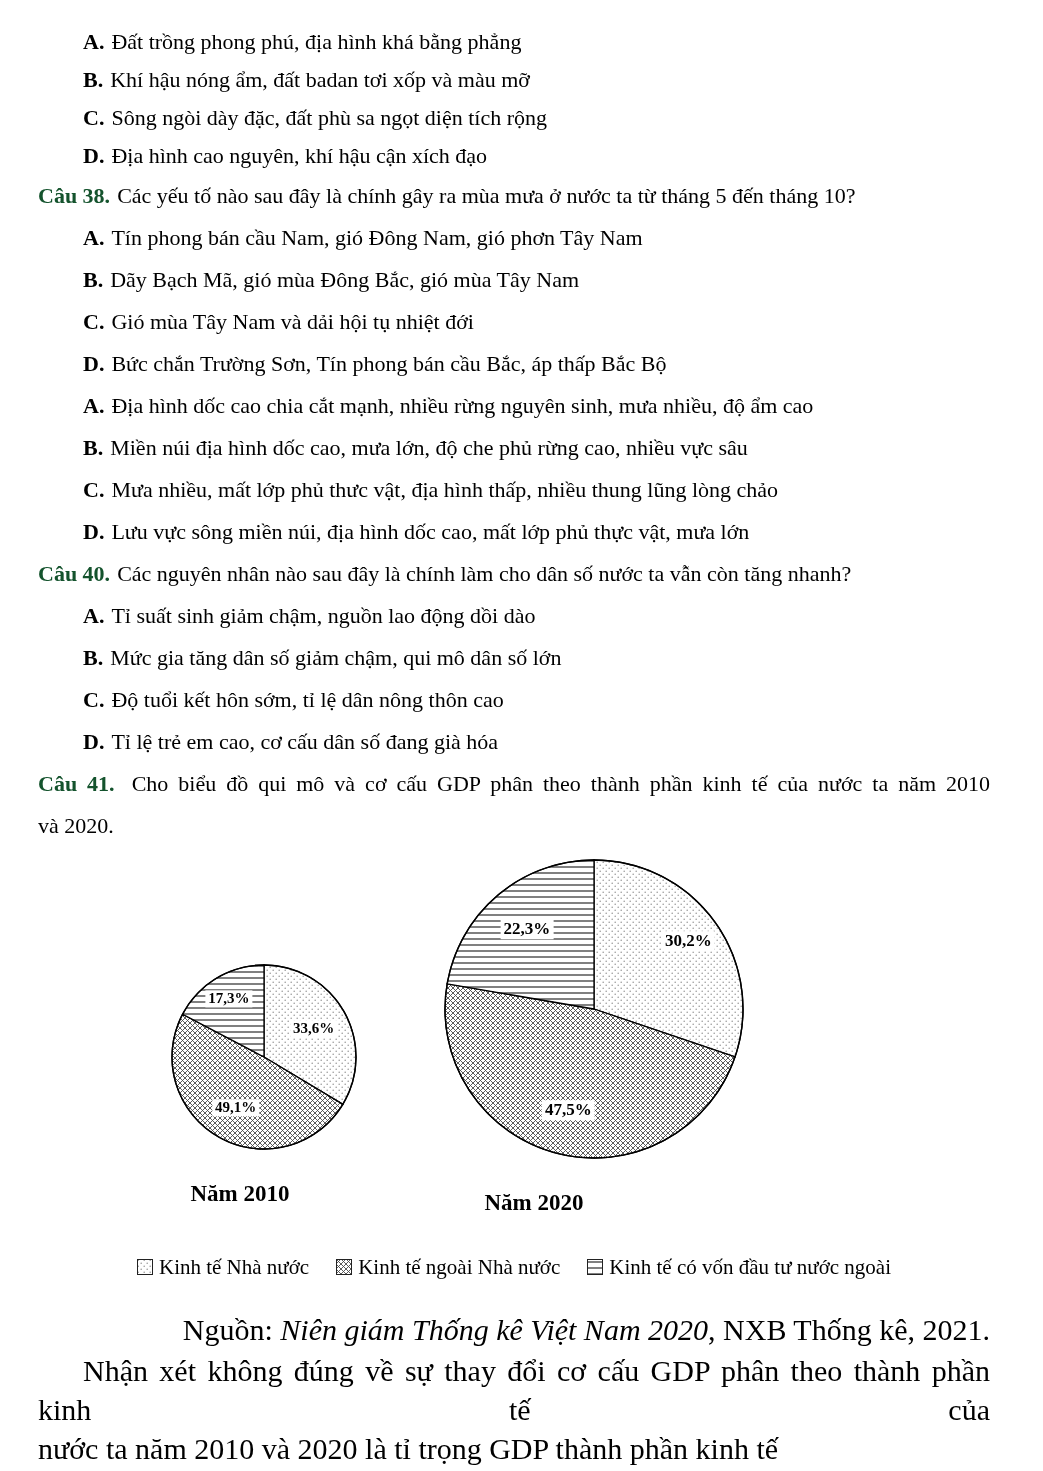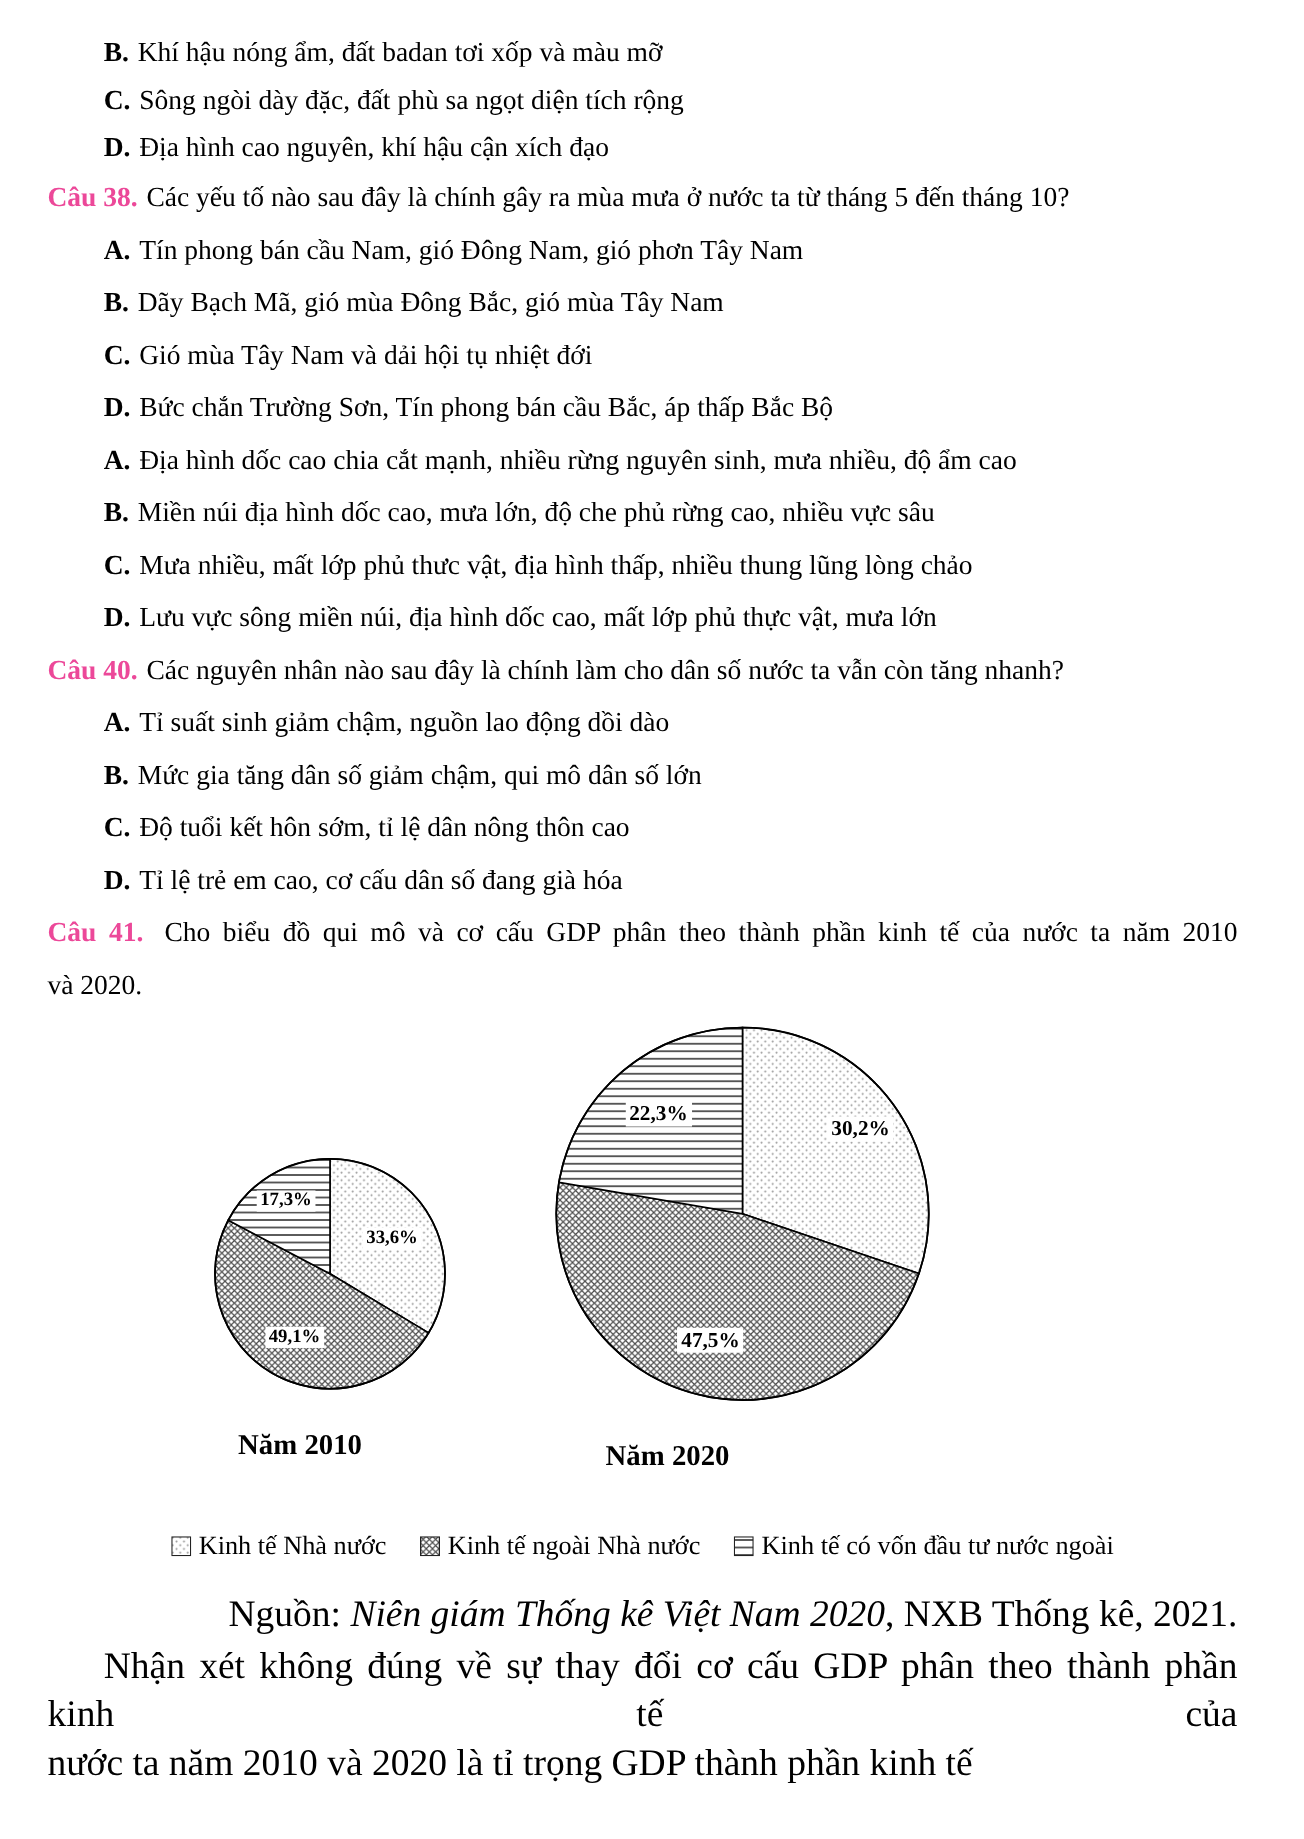--- a/index.html
+++ b/index.html
@@ -2,29 +2,29 @@
 <html><head>
 <meta charset="utf-8">
 <style>
   html,body{margin:0;padding:0;background:#ffffff;}
   body{width:1043px;height:1471px;font-family:"Liberation Serif",serif;color:#000;overflow:hidden;}
   .doc{padding:23px 53px 0 38px;font-size:22px;}
   .line{line-height:42px;white-space:nowrap;}
   .opts-top .line{line-height:38px;}
   .opt{padding-left:45px;}
   .olabel{font-weight:bold;margin-right:7px;}
-  .qnum{font-weight:bold;color:#ec4899;margin-right:7px;}
+  .qnum{font-weight:bold;color:#14532d;margin-right:7px;}
   .just{white-space:normal;text-align:justify;text-align-last:justify;}
   .chart-area{position:relative;height:400px;}
   .pie-wrap{position:absolute;}
   .pie-label{position:absolute;transform:translate(-50%,-50%);background:#fff;font-weight:bold;padding:0 3px;line-height:1.15;white-space:nowrap;}
   .p2010 .pie-label{font-size:15px;}
   .p2020 .pie-label{font-size:17px;}
   .pie-caption{position:absolute;font-weight:bold;font-size:23px;line-height:26px;transform:translateX(-50%);white-space:nowrap;}
-  .legend{display:flex;justify-content:center;align-items:flex-end;gap:27px;height:40px;font-size:21px;}
+  .legend{display:flex;justify-content:center;align-items:center;gap:27px;height:40px;font-size:21px;}
   .legend-item{display:flex;align-items:center;gap:6px;white-space:nowrap;}
   .source{text-align:right;font-size:30px;line-height:42px;margin-top:22px;}
   .closing{font-size:30px;}
   .closing .cline{line-height:39px;}
   .closing .first{text-indent:45px;text-align:justify;text-align-last:justify;white-space:normal;}
   .hidden-defs{position:absolute;width:0;height:0;}
 </style>
 </head>
 <body>
 
@@ -42,20 +42,21 @@
     <pattern id="pat-hlines" width="6" height="6" patternUnits="userSpaceOnUse">
       <rect width="6" height="6" fill="#ffffff"></rect>
       <line x1="0" y1="3" x2="6" y2="3" stroke="#2a2a2a" stroke-width="1.2"></line>
     </pattern>
   </defs>
 </svg>
 
 <div class="doc">
 
   <div class="opts-top">
+    <div class="line opt"><b class="olabel">A.</b><span>Đất trồng phong phú, địa hình khá bằng phẳng</span></div>
     <div class="line opt"><b class="olabel">B.</b><span>Khí hậu nóng ẩm, đất badan tơi xốp và màu mỡ</span></div>
     <div class="line opt"><b class="olabel">C.</b><span>Sông ngòi dày đặc, đất phù sa ngọt diện tích rộng</span></div>
     <div class="line opt"><b class="olabel">D.</b><span>Địa hình cao nguyên, khí hậu cận xích đạo</span></div>
   </div>
 
   <div>
     <div class="line"><b class="qnum">Câu 38.</b><span>Các yếu tố nào sau đây là chính gây ra mùa mưa ở nước ta từ tháng 5 đến tháng 10?</span></div>
     <div class="line opt"><b class="olabel">A.</b><span>Tín phong bán cầu Nam, gió Đông Nam, gió phơn Tây Nam</span></div>
     <div class="line opt"><b class="olabel">B.</b><span>Dãy Bạch Mã, gió mùa Đông Bắc, gió mùa Tây Nam</span></div>
     <div class="line opt"><b class="olabel">C.</b><span>Gió mùa Tây Nam và dải hội tụ nhiệt đới</span></div>

